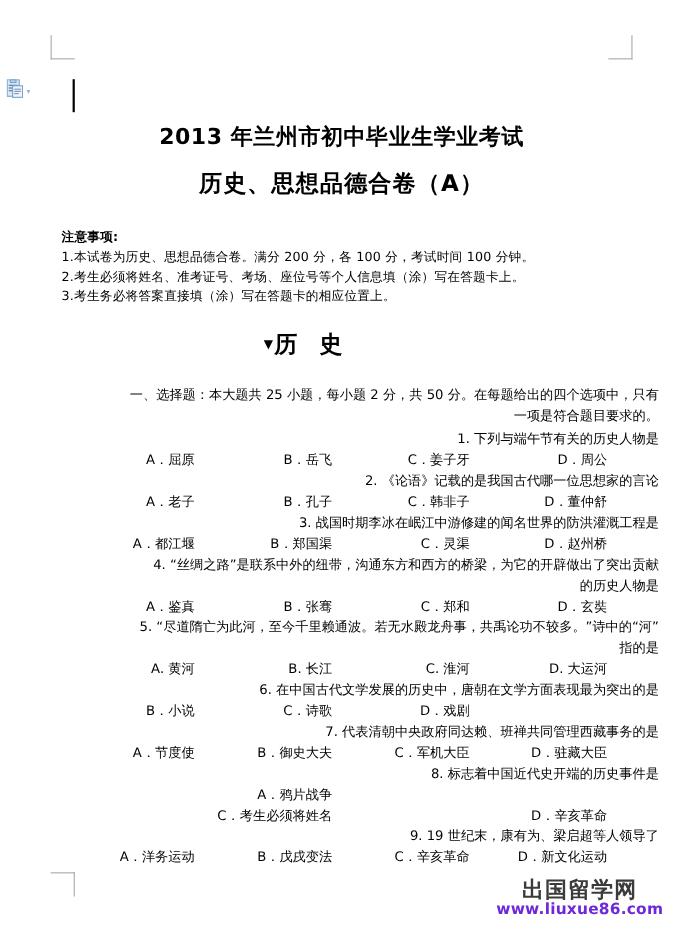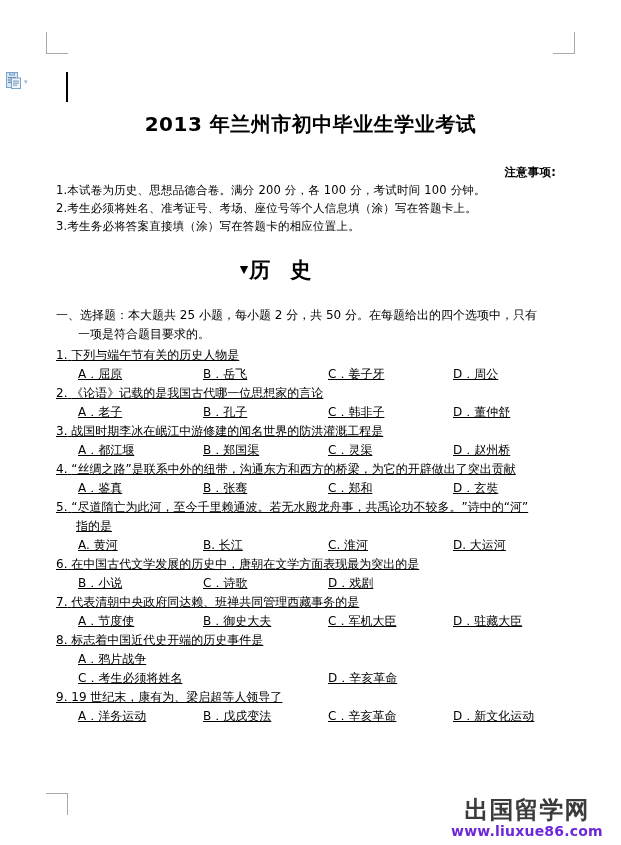--- a/index.html
+++ b/index.html
@@ -117,57 +117,57 @@
   }
 
   .notice {
     margin: 26px 0 0 56px;
     width: 500px;
     font-family: "DejaVu Sans", "Liberation Sans", sans-serif;
     font-size: 11.5px;
     line-height: 18px;
     letter-spacing: 0.2px;
   }
-  .notice .hd { font-weight: bold; text-align: right; }
+  .notice .hd { font-weight: bold; }
 
   .section-head {
     text-align: center;
     font-family: "DejaVu Sans", "Liberation Sans", sans-serif;
     font-weight: bold;
     font-size: 21px;
     margin: 22px 0 0 0;
     padding-right: 70px;
     line-height: 1.3;
   }
   .section-head .tri {
     font-size: 11px;
     vertical-align: 4px;
     margin-right: 1px;
   }
   .section-head .gap { display: inline-block; width: 20px; }
 
   .qwrap {
     margin: 22px 0 0 0;
-    padding-left: 56px;
+    padding-left: 30px;
     padding-right: 22px;
+    text-align: right;
   }
 
   .intro {
     font-family: "DejaVu Sans", "Liberation Sans", sans-serif;
     font-size: 12px;
     line-height: 19px;
     margin-bottom: 2px;
   }
   .intro .l2 { padding-left: 22px; }
 
   .q {
     font-family: "DejaVu Sans", "Liberation Sans", sans-serif;
     font-size: 12px;
     line-height: 19px;
-    text-decoration: underline;
   }
   .q-stem { white-space: normal; }
   .q-stem .cont { display: block; padding-left: 20px; }
 
   .opts {
     display: flex;
     padding-left: 22px;
     line-height: 19px;
   }
   .opts .opt { flex: 0 0 125px; }
@@ -190,21 +190,21 @@
   .watermark {
     position: absolute;
     right: 8px;
     top: 798px;
     width: 172px;
     text-align: center;
     line-height: 1.05;
   }
   .watermark .wm-cn {
     font-family: "DejaVu Sans", "Liberation Sans", sans-serif;
-    font-size: 24px;
+    font-size: 20px;
     font-weight: bold;
     color: #3b3b3b;
     letter-spacing: 1px;
   }
   .watermark .wm-url {
     font-family: "DejaVu Sans", "Liberation Sans", sans-serif;
     font-size: 14px;
     font-weight: bold;
     color: #6d28d9;
     letter-spacing: 0.2px;
@@ -235,20 +235,21 @@
         <rect x="7" y="10.6" width="6" height="1" fill="#6f95bc"></rect>
         <rect x="7" y="12.6" width="4" height="1" fill="#6f95bc"></rect>
       </svg>
     </span>
     <span class="chev">▾</span>
   </div>
 
   <div class="doc">
 
     <h1 class="title1">2013 年兰州市初中毕业生学业考试</h1>
+    <h2 class="title2">历史、思想品德合卷（A）</h2>
 
     <div class="notice">
       <div class="hd">注意事项:</div>
       <div>1.本试卷为历史、思想品德合卷。满分 200 分，各 100 分，考试时间 100 分钟。</div>
       <div>2.考生必须将姓名、准考证号、考场、座位号等个人信息填（涂）写在答题卡上。</div>
       <div>3.考生务必将答案直接填（涂）写在答题卡的相应位置上。</div>
     </div>
 
     <div class="section-head">
       <span class="tri">▼</span><span>历</span><span class="gap"></span><span>史</span>
@@ -297,20 +298,21 @@
           <span class="opt">B．郑国渠</span>
           <span class="opt">C．灵渠</span>
           <span class="opt">D．赵州桥</span>
         </div>
       </div>
 
       <div class="q">
         <div class="q-stem">
           <span>4.</span>
           <span>“丝绸之路”是联系中外的纽带，沟通东方和西方的桥梁，为它的开辟做出了突出贡献</span>
+          <span class="cont">的历史人物是</span>
         </div>
         <div class="opts">
           <span class="opt">A．鉴真</span>
           <span class="opt">B．张骞</span>
           <span class="opt">C．郑和</span>
           <span class="opt">D．玄奘</span>
         </div>
       </div>
 
       <div class="q">

